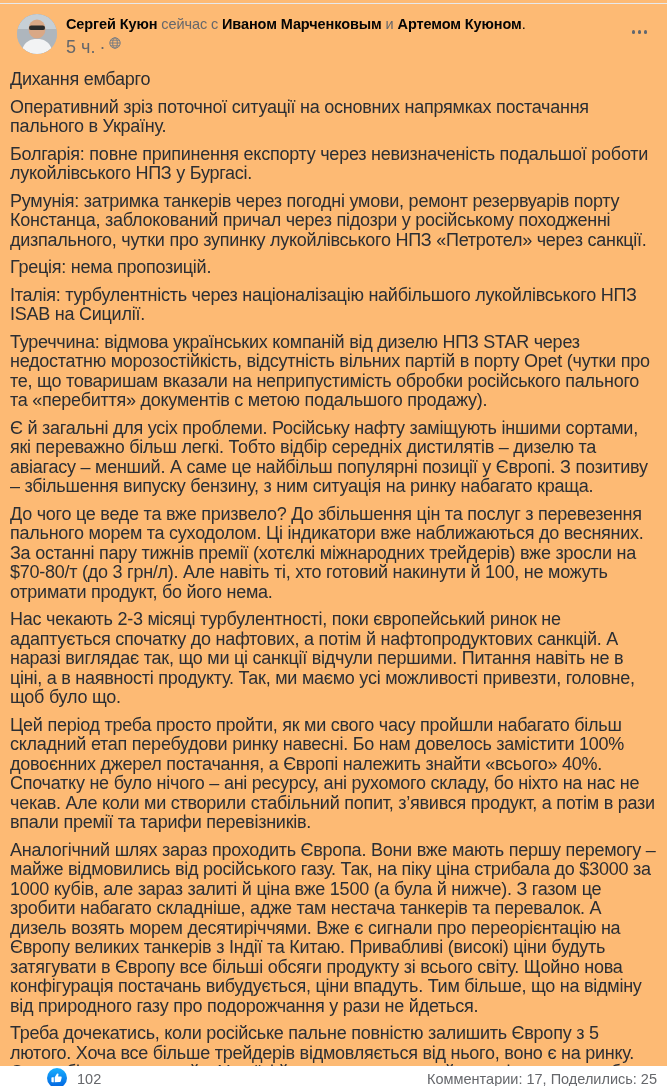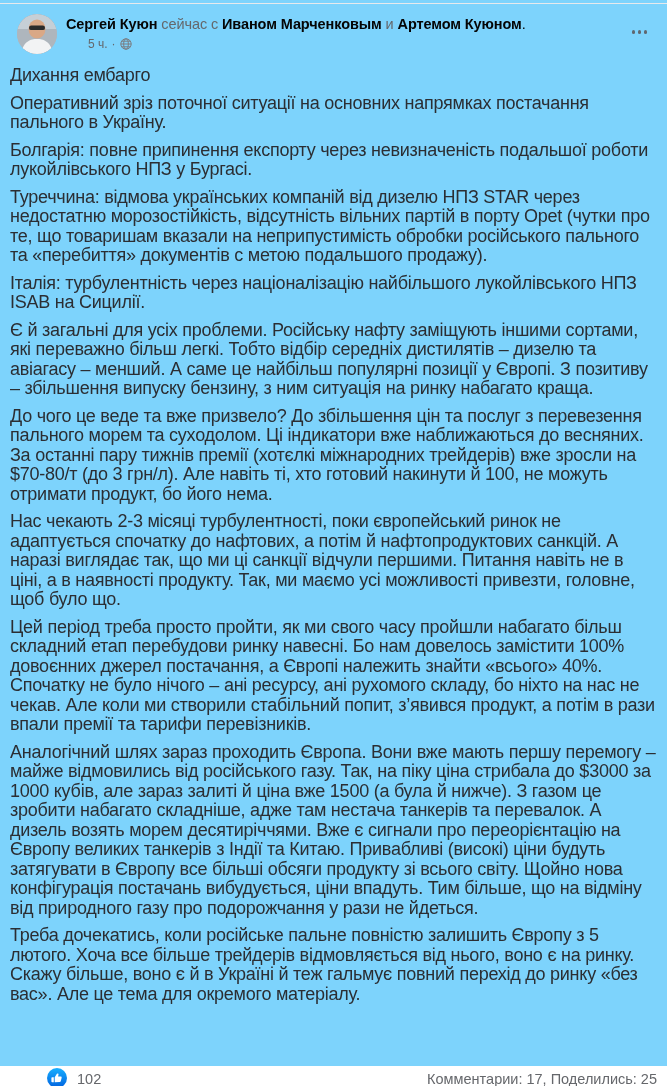--- a/index.html
+++ b/index.html
@@ -1,36 +1,36 @@
 <!DOCTYPE html>
 <html><head>
 <meta charset="utf-8">
 <style>
   * { box-sizing: border-box; margin: 0; padding: 0; }
   html, body { background: #fff; }
   .post {
     width: 667px; height: 1086px; position: relative; overflow: hidden;
-    background: #7dd3fc;
+    background: #fdba74;
     font-family: "Liberation Sans", sans-serif;
     color: #2b2e33;
   }
   .top-line { height: 1px; background: #e7e9ec; margin-top: 3px; }
   .header { display: flex; padding: 10px 16px 0 17px; position: relative; }
   .avatar {
     width: 40px; height: 40px; border-radius: 50%; overflow: hidden;
     flex: 0 0 40px; cursor: pointer; background: #aeb6bd;
   }
   .avatar svg { display: block; }
   .hinfo { margin-left: 9px; padding-top: 1px; min-width: 0; }
   .name-row { font-size: 14.5px; line-height: 19px; color: #050505; letter-spacing: -0.1px; }
   .bold { font-weight: 700; cursor: pointer; }
   .gray { color: #65676B; }
   .meta-row {
-    font-size: 12px; color: #65676B; display: flex; align-items: center;
-    gap: 4px; margin-top: 3px; margin-left: 22px;
+    font-size: 18px; color: #65676B; display: flex; align-items: flex-start;
+    gap: 4px; margin-top: 3px;
   }
   .meta-row .ts { cursor: pointer; }
   .menu {
     position: absolute; right: 16px; top: 20px; display: flex; gap: 2.5px;
     padding: 6px 4px; cursor: pointer; align-items: center;
   }
   .menu i { width: 3.5px; height: 3.5px; border-radius: 50%; background: #606770; display: block; }
   .body { padding: 12px 10px 0 10px; }
   .para {
     font-size: 18px; line-height: 19.5px; letter-spacing: -0.25px;
@@ -93,22 +93,24 @@
       <i></i>
       <i></i>
       <i></i>
     </div>
   </div>
 
   <div class="body">
       <div class="para">Дихання ембарго</div>
       <div class="para">Оперативний зріз поточної ситуації на основних напрямках постачання пального в Україну.</div>
       <div class="para">Болгарія: повне припинення експорту через невизначеність подальшої роботи лукойлівського НПЗ у Бургасі.</div>
+      <div class="para">Румунія: затримка танкерів через погодні умови, ремонт резервуарів порту Констанца, заблокований причал через підозри у російському походженні дизпального, чутки про зупинку лукойлівського НПЗ «Петротел» через санкції.</div>
+      <div class="para">Греція: нема пропозицій.</div>
+      <div class="para">Італія: турбулентність через націоналізацію найбільшого лукойлівського НПЗ ISAB на Сицилії.</div>
       <div class="para">Туреччина: відмова українських компаній від дизелю НПЗ STAR через недостатню морозостійкість, відсутність вільних партій в порту Opet (чутки про те, що товаришам вказали на неприпустимість обробки російського пального та «перебиття» документів с метою подальшого продажу).</div>
-      <div class="para">Італія: турбулентність через націоналізацію найбільшого лукойлівського НПЗ ISAB на Сицилії.</div>
       <div class="para">Є й загальні для усіх проблеми. Російську нафту заміщують іншими сортами, які переважно більш легкі. Тобто відбір середніх дистилятів – дизелю та авіагасу – менший. А саме це найбільш популярні позиції у Європі. З позитиву – збільшення випуску бензину, з ним ситуація на ринку набагато краща.</div>
       <div class="para">До чого це веде та вже призвело? До збільшення цін та послуг з перевезення пального морем та суходолом. Ці індикатори вже наближаються до весняних. За останні пару тижнів премії (хотєлкі міжнародних трейдерів) вже зросли на $70-80/т (до 3 грн/л). Але навіть ті, хто готовий накинути й 100, не можуть отримати продукт, бо його нема.</div>
       <div class="para">Нас чекають 2-3 місяці турбулентності, поки європейський ринок не адаптується спочатку до нафтових, а потім й нафтопродуктових санкцій. А наразі виглядає так, що ми ці санкції відчули першими. Питання навіть не в ціні, а в наявності продукту. Так, ми маємо усі можливості привезти, головне, щоб було що.</div>
       <div class="para">Цей період треба просто пройти, як ми свого часу пройшли набагато більш складний етап перебудови ринку навесні. Бо нам довелось замістити 100% довоєнних джерел постачання, а Європі належить знайти «всього» 40%. Спочатку не було нічого – ані ресурсу, ані рухомого складу, бо ніхто на нас не чекав. Але коли ми створили стабільний попит, з’явився продукт, а потім в рази впали премії та тарифи перевізників.</div>
       <div class="para">Аналогічний шлях зараз проходить Європа. Вони вже мають першу перемогу – майже відмовились від російського газу. Так, на піку ціна стрибала до $3000 за 1000 кубів, але зараз залиті й ціна вже 1500 (а була й нижче). З газом це зробити набагато складніше, адже там нестача танкерів та перевалок. А дизель возять морем десятиріччями. Вже є сигнали про переорієнтацію на Європу великих танкерів з Індії та Китаю. Привабливі (високі) ціни будуть затягувати в Європу все більші обсяги продукту зі всього світу. Щойно нова конфігурація постачань вибудується, ціни впадуть. Тим більше, що на відміну від природного газу про подорожчання у рази не йдеться.</div>
       <div class="para">Треба дочекатись, коли російське пальне повністю залишить Європу з 5 лютого. Хоча все більше трейдерів відмовляється від нього, воно є на ринку. Скажу більше, воно є й в Україні й теж гальмує повний перехід до ринку «без вас». Але це тема для окремого матеріалу.</div>
     </div>
 
   <div class="footer">
     <div class="reactions">

